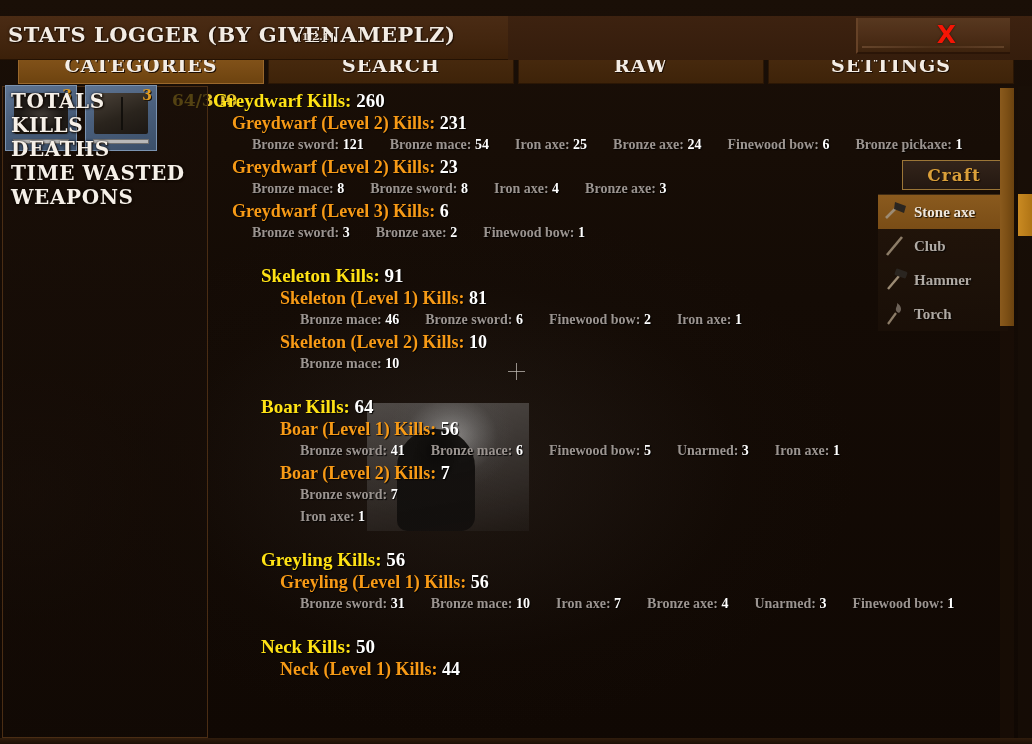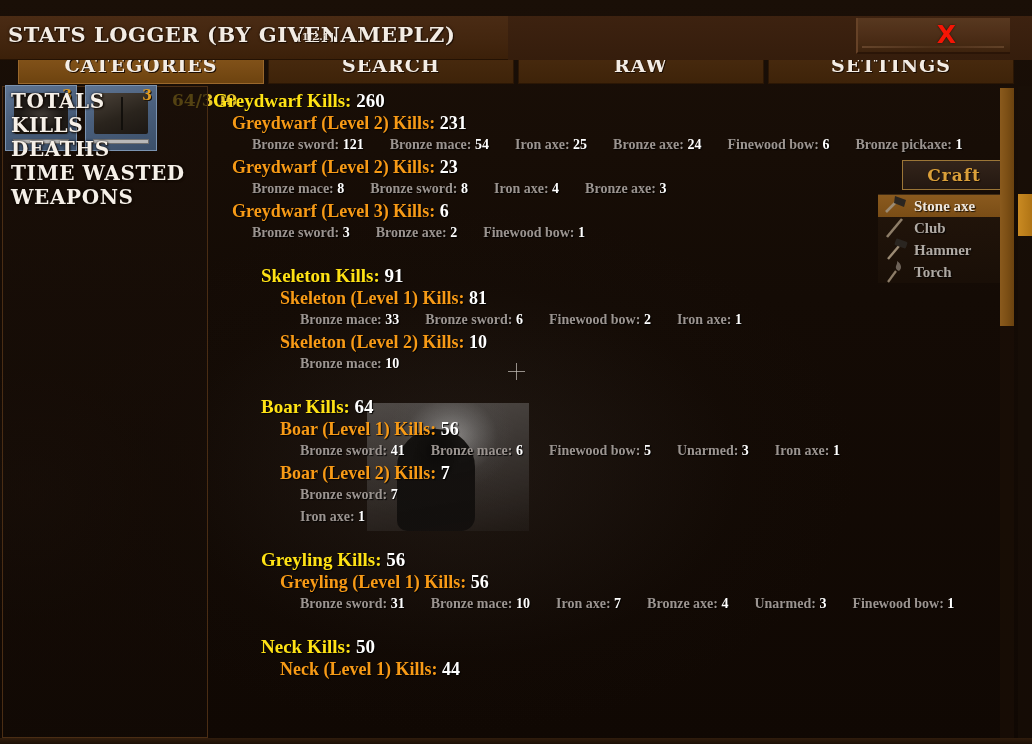--- a/index.html
+++ b/index.html
@@ -266,21 +266,21 @@
     cursor: pointer;
   }
   .craft-list {
     position: absolute; left: 16px; top: 108px;
     width: 130px;
     background: linear-gradient(180deg, rgba(36,22,11,0.88) 0%, rgba(26,15,7,0.85) 100%);
     border-top: 1px solid rgba(120,84,40,0.4);
   }
   .craft-item {
     position: relative;
-    height: 22px;
+    height: 34px;
     display: flex; align-items: center;
     padding-left: 36px;
     font-family: "Liberation Serif", serif;
     font-weight: bold;
     font-size: 15px;
     color: #b0aaa4;
     text-shadow: 1px 1px 1px rgba(0,0,0,0.8);
     cursor: pointer;
   }
   .craft-item.sel {
@@ -393,21 +393,21 @@
         <div class="row-l1"><span>Greydwarf (Level 2) Kills:</span> <span class="num">231</span></div>
         <div class="row-l2"><span class="wpn"><span>Bronze sword:</span> <span class="num">121</span></span><span class="wpn"><span>Bronze mace:</span> <span class="num">54</span></span><span class="wpn"><span>Iron axe:</span> <span class="num">25</span></span><span class="wpn"><span>Bronze axe:</span> <span class="num">24</span></span><span class="wpn"><span>Finewood bow:</span> <span class="num">6</span></span><span class="wpn"><span>Bronze pickaxe:</span> <span class="num">1</span></span></div>
         <div class="row-l1"><span>Greydwarf (Level 2) Kills:</span> <span class="num">23</span></div>
         <div class="row-l2"><span class="wpn"><span>Bronze mace:</span> <span class="num">8</span></span><span class="wpn"><span>Bronze sword:</span> <span class="num">8</span></span><span class="wpn"><span>Iron axe:</span> <span class="num">4</span></span><span class="wpn"><span>Bronze axe:</span> <span class="num">3</span></span></div>
         <div class="row-l1"><span>Greydwarf (Level 3) Kills:</span> <span class="num">6</span></div>
         <div class="row-l2"><span class="wpn"><span>Bronze sword:</span> <span class="num">3</span></span><span class="wpn"><span>Bronze axe:</span> <span class="num">2</span></span><span class="wpn"><span>Finewood bow:</span> <span class="num">1</span></span></div>
       </div>
       <div class="group">
         <div class="row-l0"><span>Skeleton Kills:</span> <span class="num">91</span></div>
         <div class="row-l1"><span>Skeleton (Level 1) Kills:</span> <span class="num">81</span></div>
-        <div class="row-l2"><span class="wpn"><span>Bronze mace:</span> <span class="num">33</span></span><span class="wpn"><span>Bronze sword:</span> <span class="num">6</span></span><span class="wpn"><span>Finewood bow:</span> <span class="num">2</span></span><span class="wpn"><span>Iron axe:</span> <span class="num">1</span></span></div>
+        <div class="row-l2"><span class="wpn"><span>Bronze mace:</span> <span class="num">46</span></span><span class="wpn"><span>Bronze sword:</span> <span class="num">6</span></span><span class="wpn"><span>Finewood bow:</span> <span class="num">2</span></span><span class="wpn"><span>Iron axe:</span> <span class="num">1</span></span></div>
         <div class="row-l1"><span>Skeleton (Level 2) Kills:</span> <span class="num">10</span></div>
         <div class="row-l2"><span class="wpn"><span>Bronze mace:</span> <span class="num">10</span></span></div>
       </div>
       <div class="group">
         <div class="row-l0"><span>Boar Kills:</span> <span class="num">64</span></div>
         <div class="row-l1"><span>Boar (Level 1) Kills:</span> <span class="num">56</span></div>
         <div class="row-l2"><span class="wpn"><span>Bronze sword:</span> <span class="num">41</span></span><span class="wpn"><span>Bronze mace:</span> <span class="num">6</span></span><span class="wpn"><span>Finewood bow:</span> <span class="num">5</span></span><span class="wpn"><span>Unarmed:</span> <span class="num">3</span></span><span class="wpn"><span>Iron axe:</span> <span class="num">1</span></span></div>
         <div class="row-l1"><span>Boar (Level 2) Kills:</span> <span class="num">7</span></div>
         <div class="row-l2"><span class="wpn"><span>Bronze sword:</span> <span class="num">7</span></span></div>
         <div class="row-l2"><span class="wpn"><span>Iron axe:</span> <span class="num">1</span></span></div>

